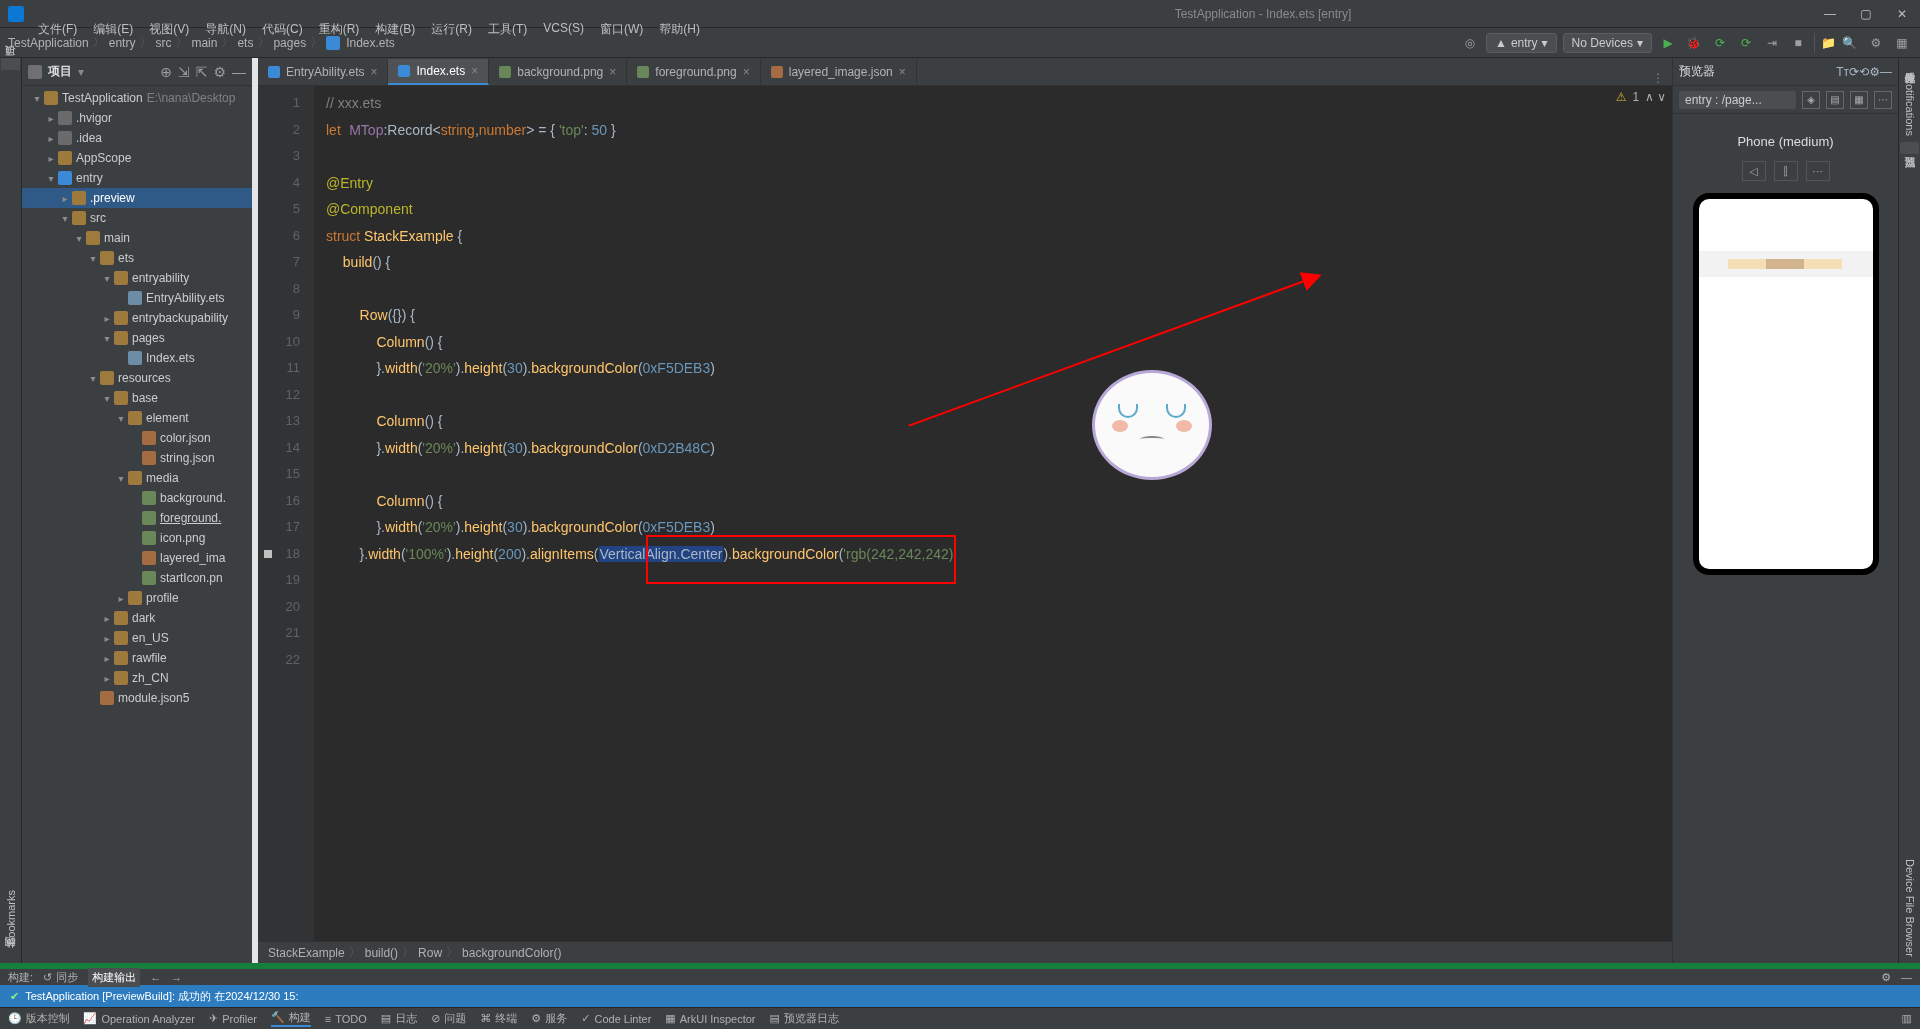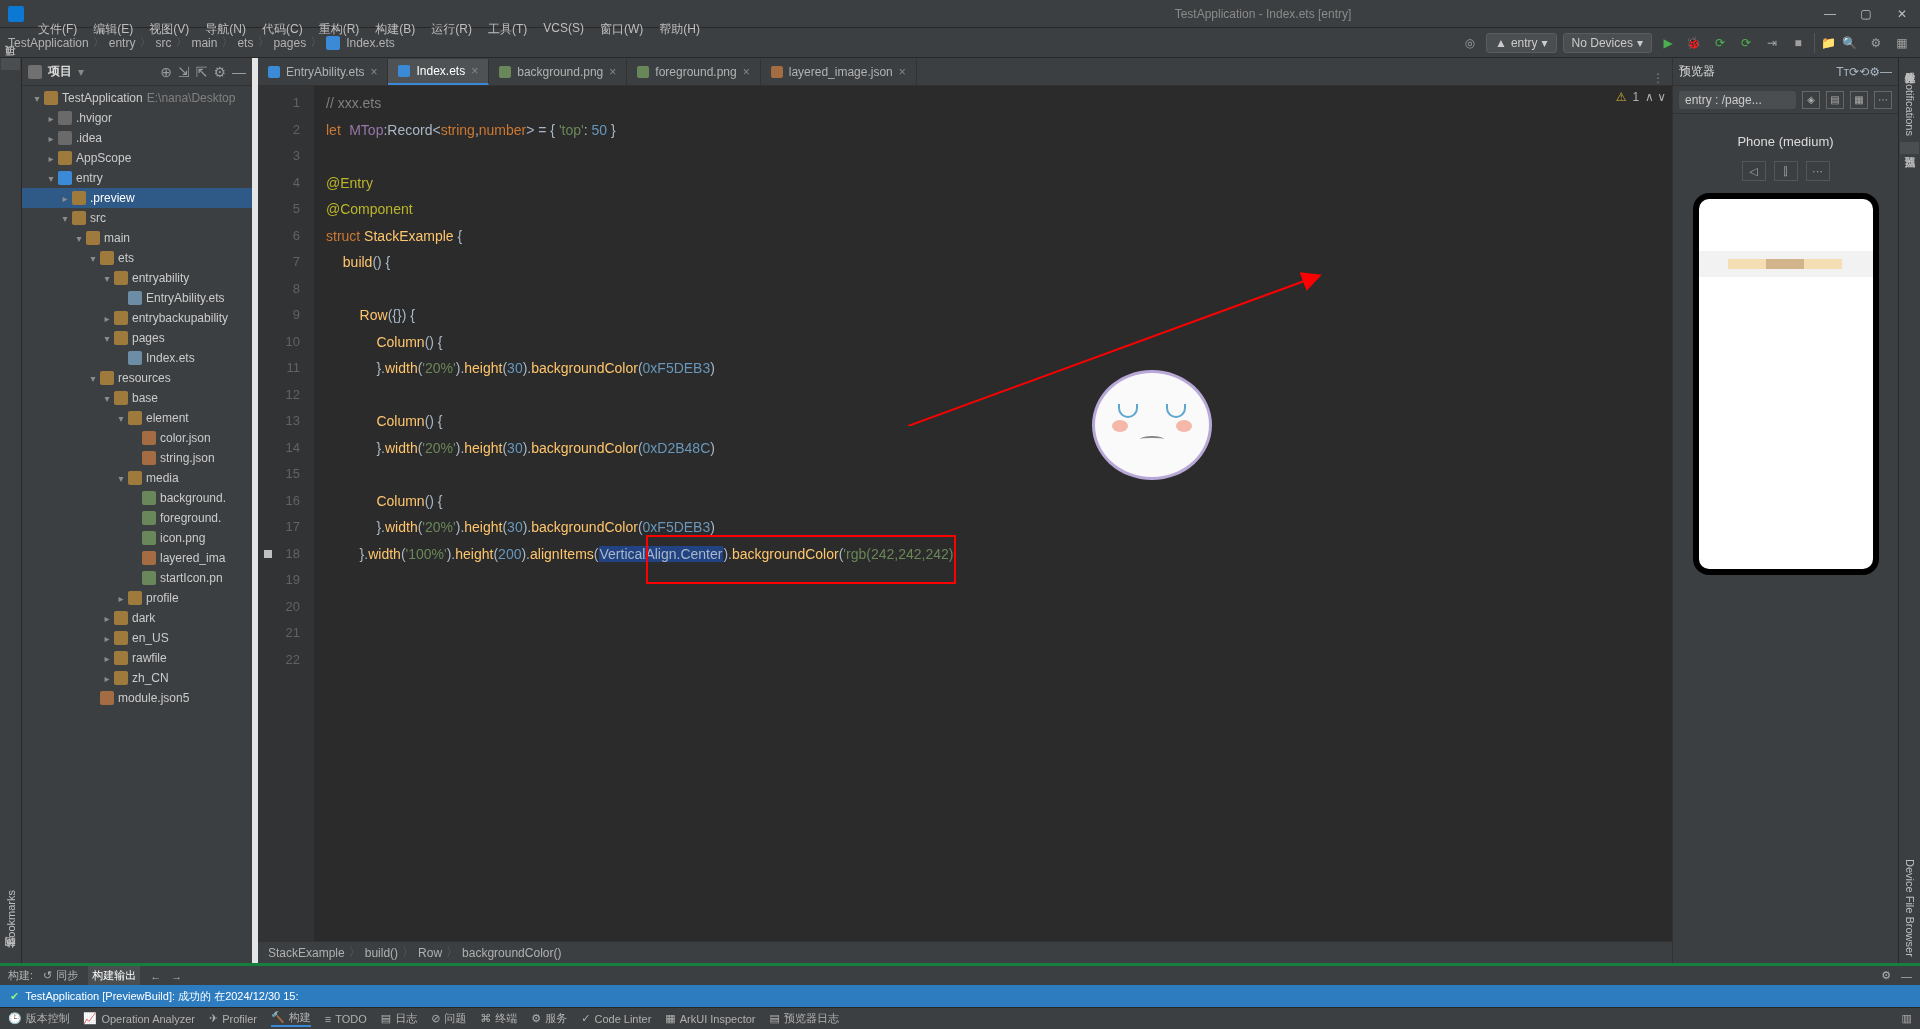--- a/index.html
+++ b/index.html
@@ -102,21 +102,21 @@
 .phone-row { position: absolute; top: 52px; left: 0; right: 0; height: 26px; background: #f2f2f2; }
 .phone-col { position: absolute; top: 60px; width: 38px; height: 10px; }
 .pc1 { left: 29px; background: #f5deb3; }
 .pc2 { left: 67px; background: #d2b48c; }
 .pc3 { left: 105px; background: #f5deb3; }
 
 .right-rail { width: 22px; background: #3c3f41; display: flex; flex-direction: column; align-items: center; border-left: 1px solid #282828; }
 .rail-label-r { writing-mode: vertical-rl; padding: 6px 2px; color: #bfbfbf; font-size: 11px; cursor: pointer; }
 .rail-label-r.sel { background: #4b4e50; }
 
-.tool-row1 { height: 22px; background: #3c3f41; display: flex; align-items: center; padding: 0 8px; gap: 10px; border-top: 3px solid #15803d; }
+.tool-row1 { height: 22px; background: #3c3f41; display: flex; align-items: center; padding: 0 8px; gap: 10px; border-top: 6px solid #15803d; }
 .tool-row1 .item { display: flex; align-items: center; gap: 4px; color: #b0b0b0; cursor: pointer; font-size: 11px; }
 .tool-row1 .item.sel { color: #fff; background: #4b4e50; padding: 2px 4px; }
 .tool-row1 .spacer { flex: 1; }
 .build-msg { height: 22px; background: #2d7cbf; color: #fff; display: flex; align-items: center; padding: 0 10px; gap: 6px; font-size: 11px; }
 .build-msg .chk { color: #8af08a; }
 .bottom-row { height: 22px; background: #3c3f41; display: flex; align-items: center; padding: 0 8px; gap: 14px; border-top: 1px solid #282828; }
 .bottom-row .item { display: flex; align-items: center; gap: 4px; color: #b0b0b0; cursor: pointer; font-size: 11px; }
 .bottom-row .item.sel { border-bottom: 2px solid #3b8ad8; }
 .bottom-row .spacer { flex: 1; }
 
@@ -311,21 +311,21 @@
         <div class="tree-row" style="padding-left: 92px;">
           <span class="chev">▾</span>
           <span class="fico f-folder"></span>
           <span>media</span>
         </div>
         <div class="tree-row" style="padding-left: 106px;">
           <span class="chev"></span>
           <span class="fico f-img"></span>
           <span>background.</span>
         </div>
-        <div class="tree-row" style="padding-left: 106px;">
+        <div class="tree-row" style="padding-left: 106px; text-decoration: underline;">
           <span class="chev"></span>
           <span class="fico f-img"></span>
           <span>foreground.</span>
         </div>
         <div class="tree-row" style="padding-left: 106px;">
           <span class="chev"></span>
           <span class="fico f-img"></span>
           <span>icon.png</span>
         </div>
         <div class="tree-row" style="padding-left: 106px;">

